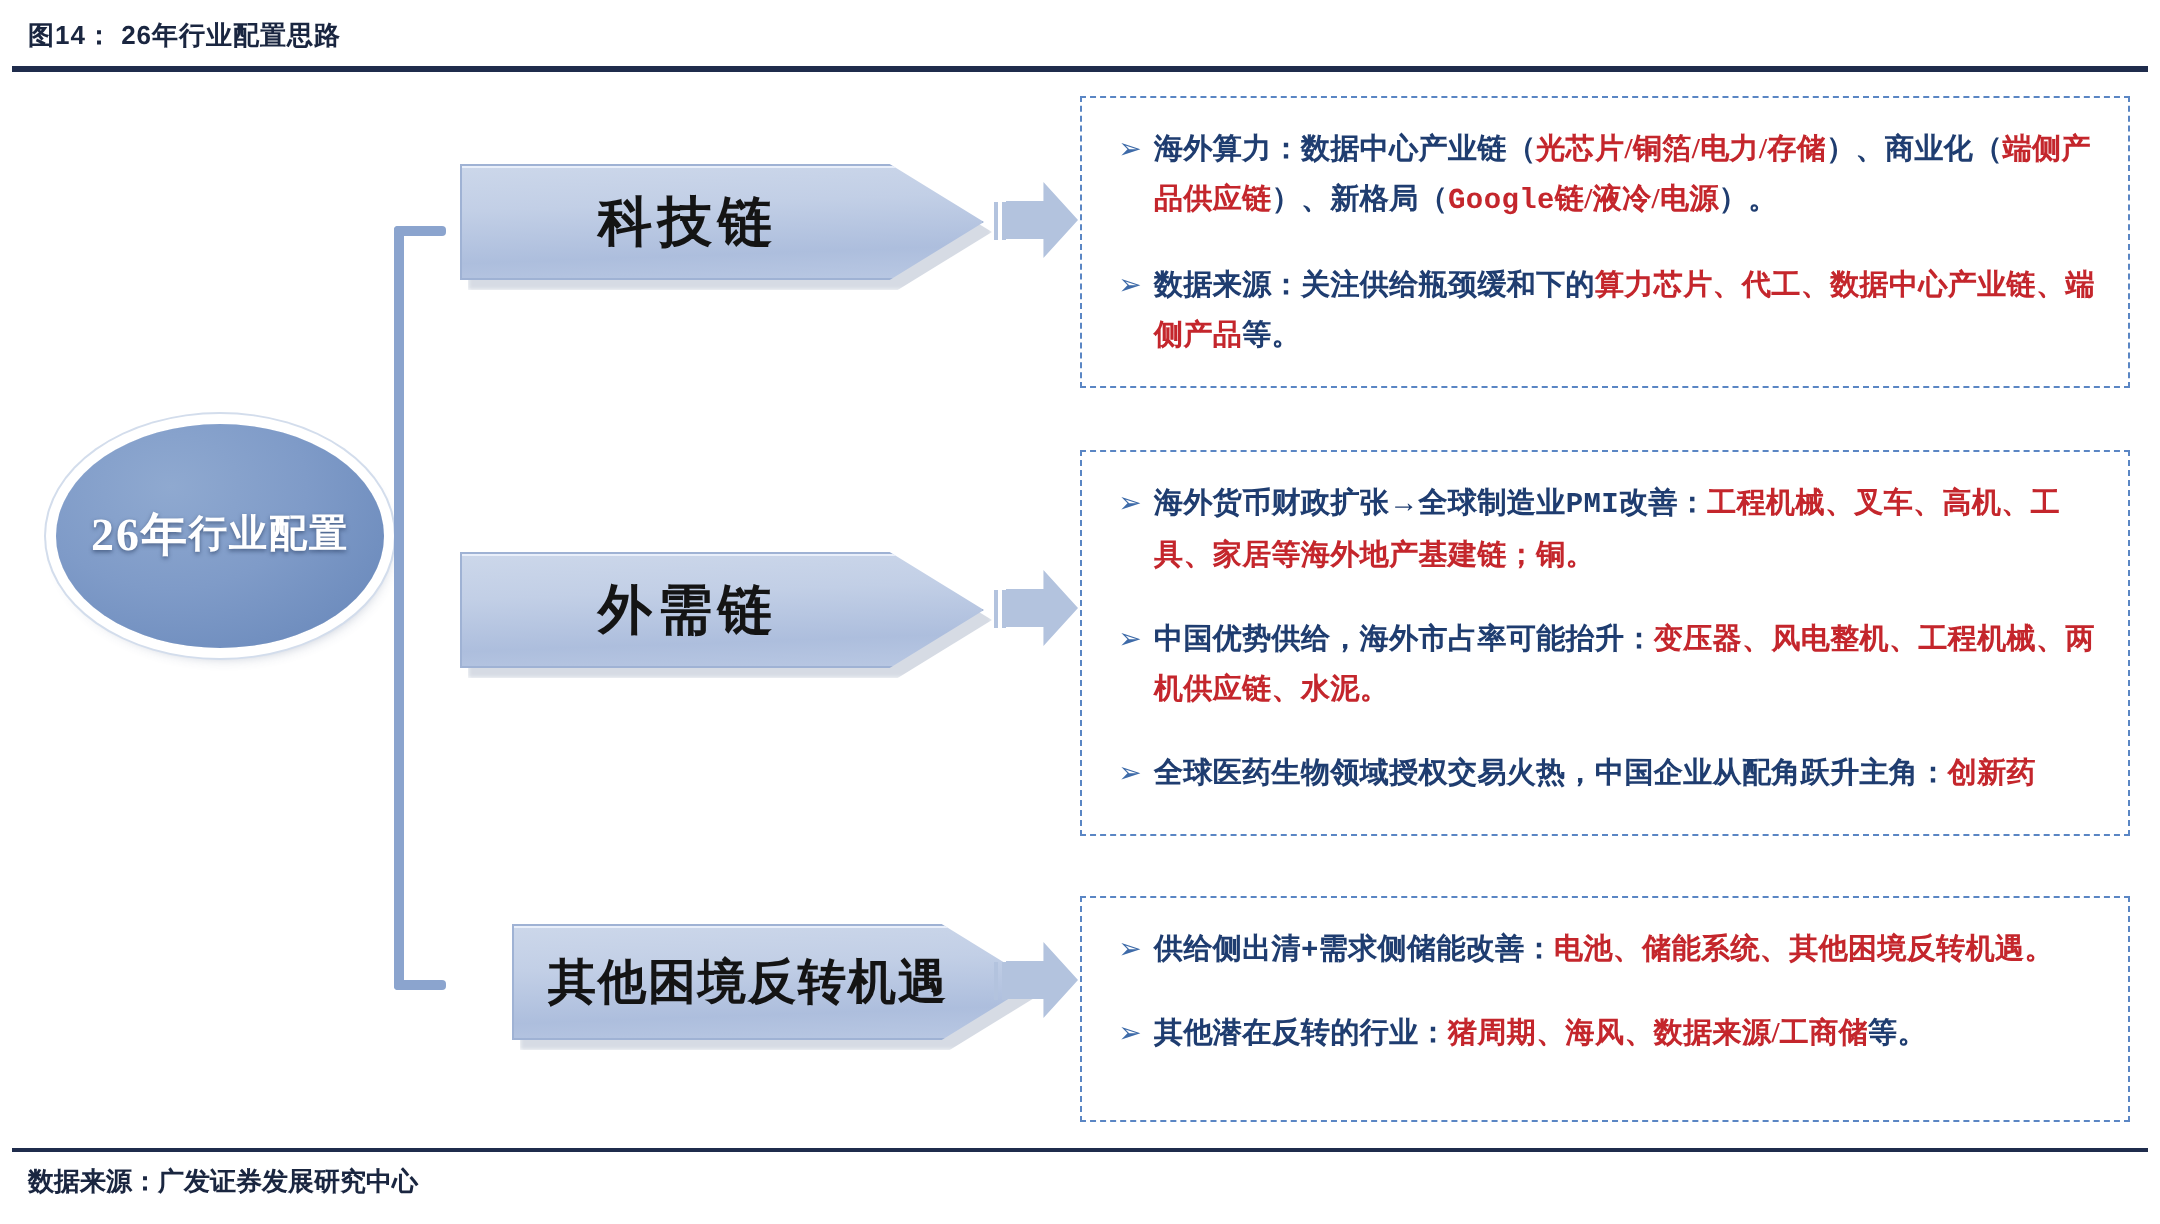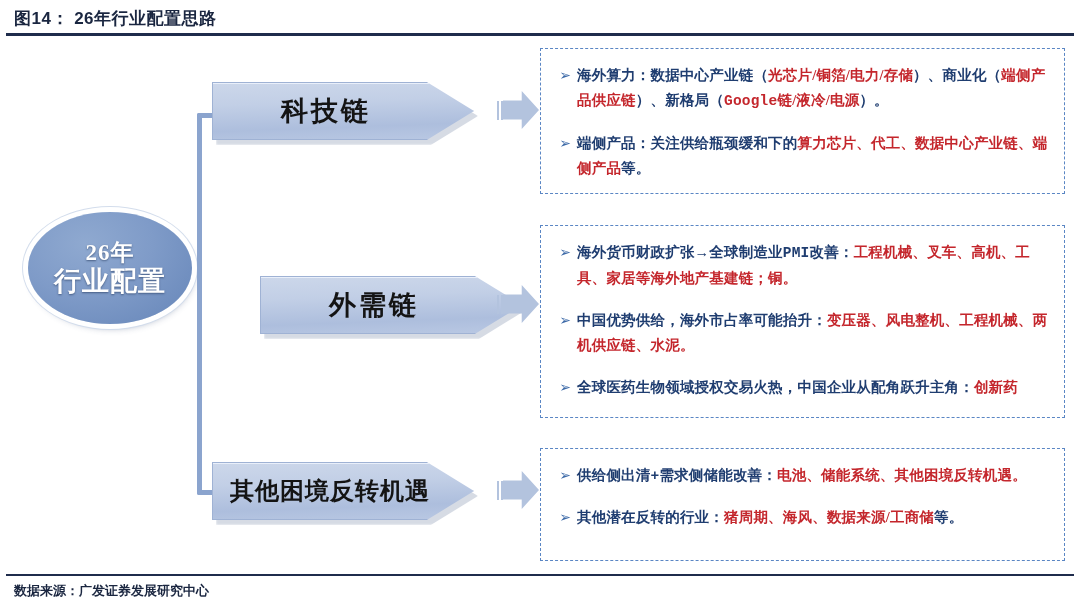--- a/index.html
+++ b/index.html
@@ -11,21 +11,21 @@
     position:relative;
     overflow:hidden;
   }
   
   #fig-header{
     position:absolute;left:0;top:0;width:1080px;height:36px;
     display:flex;align-items:center;
   }
   #fig-title{
     font-family:"Liberation Sans","DejaVu Sans",sans-serif;
-    font-weight:bold;font-size:17px;color:#1a2640;
+    font-weight:bold;font-size:13px;color:#1a2640;
     letter-spacing:.5px;padding-left:14px;white-space:nowrap;
   }
   #header-rule{
     position:absolute;left:6px;top:33px;width:1068px;height:3px;
     background:#1f2c4c;
   }
   
   #footer-rule{
     position:absolute;left:6px;top:574px;width:1068px;height:2px;
     background:#1f2c4c;
@@ -34,34 +34,34 @@
     position:absolute;left:14px;top:582px;
     font-size:13px;color:#1a2640;white-space:nowrap;
     font-family:"Liberation Serif","DejaVu Serif",serif;font-weight:bold;
   }
   
   #root-node{
     position:absolute;left:28px;top:212px;width:164px;height:112px;
     border-radius:50%;
     background:radial-gradient(ellipse at 35% 28%, #8fa9d0 0%, #7f9bc8 45%, #6585b8 100%);
     box-shadow:0 0 0 5px #ffffff, 0 0 0 6px #d3ddec, 2px 4px 7px rgba(60,80,120,.45);
-    display:flex;flex-direction:column;align-items:center;justify-content:center;
+    display:flex;align-items:center;justify-content:center;
     color:#ffffff;
     text-shadow:0 1px 2px rgba(40,60,95,.65);
   }
   #root-line1{font-size:23px;font-weight:bold;line-height:1.18;letter-spacing:1px;}
-  #root-line2{font-size:27px;font-weight:bold;line-height:1.18;letter-spacing:1px;}
+  #root-line2{font-size:19px;font-weight:bold;line-height:1.18;letter-spacing:1px;}
   
   .bracket{position:absolute;background:#8ba4ce;}
   #bracket-vert{left:197px;top:113px;width:5px;height:382px;border-radius:2px;}
   #bracket-top{left:197px;top:113px;width:26px;height:5px;border-radius:2px;}
   #bracket-bot{left:197px;top:490px;width:26px;height:5px;border-radius:2px;}
   
   .chain{
-    position:absolute;left:212px;width:262px;height:58px;
+    position:absolute;left:230px;width:262px;height:58px;
   }
   .chain-shape{
     position:absolute;inset:0;
     background:linear-gradient(178deg,#ccd7ea 0%,#c2cfe6 35%,#adbedd 75%,#b9c8e3 100%);
     border:1px solid #9fb2d4;
     clip-path:polygon(0 0, 82% 0, 100% 50%, 82% 100%, 0 100%);
     box-shadow:inset 0 1px 0 #e9effa;
   }
   .chain-shadow{
     position:absolute;left:4px;top:5px;right:-4px;bottom:-5px;
@@ -71,22 +71,22 @@
   }
   .chain-label{
     position:absolute;inset:0;
     display:flex;align-items:center;justify-content:center;
     padding-right:34px;
     font-size:27px;font-weight:bold;color:#141414;
     letter-spacing:3px;white-space:nowrap;
   }
   .chain-label.long{font-size:24px;letter-spacing:1px;padding-right:26px;}
   #chain-0{top:82px;}
-  #chain-1{top:276px;margin-left:48px;}
-  #chain-2{top:462px;}
+  #chain-1{top:276px;}
+  #chain-2{top:462px;margin-left:26px;}
   
   .block-arrow{position:absolute;left:497px;width:42px;height:38px;}
   .block-arrow .body{
     position:absolute;left:6px;top:0;width:36px;height:38px;
     background:#b3c3de;
     clip-path:polygon(0 25%, 52% 25%, 52% 0, 100% 50%, 52% 100%, 52% 75%, 0 75%);
   }
   .block-arrow .tick{position:absolute;top:10px;width:2px;height:19px;background:#b3c3de;}
   .block-arrow .t1{left:0px;}
   .block-arrow .t2{left:4px;}
@@ -151,21 +151,21 @@
   <div class="tick t2"></div>
   <div class="body"></div>
 </div>
 <div class="panel" id="panel-0">
     <div class="bullet-row">
       <span class="bullet-mark">➢</span>
       <span class="bullet-text"><span>海外算力：数据中心产业链（</span><span class="hl">光芯片/铜箔/电力/存储</span><span>）、商业化（</span><span class="hl">端侧产品供应链</span><span>）、新格局（</span><span class="hl lat">Google</span><span class="hl">链/液冷/电源</span><span>）。</span></span>
     </div>
     <div class="bullet-row">
       <span class="bullet-mark">➢</span>
-      <span class="bullet-text"><span>端侧产品：关注供给瓶颈缓和下的</span><span class="hl">算力芯片、代工、数据中心产业链、端侧产品</span><span>等。</span></span>
+      <span class="bullet-text"><span>数据来源：关注供给瓶颈缓和下的</span><span class="hl">算力芯片、代工、数据中心产业链、端侧产品</span><span>等。</span></span>
     </div>
   </div>
 
 <div class="chain" id="chain-1">
   <div class="chain-shadow"></div>
   <div class="chain-shape"></div>
   <div class="chain-label">外需链</div>
 </div>
 <div class="block-arrow" id="arrow-1">
   <div class="tick t1"></div>

